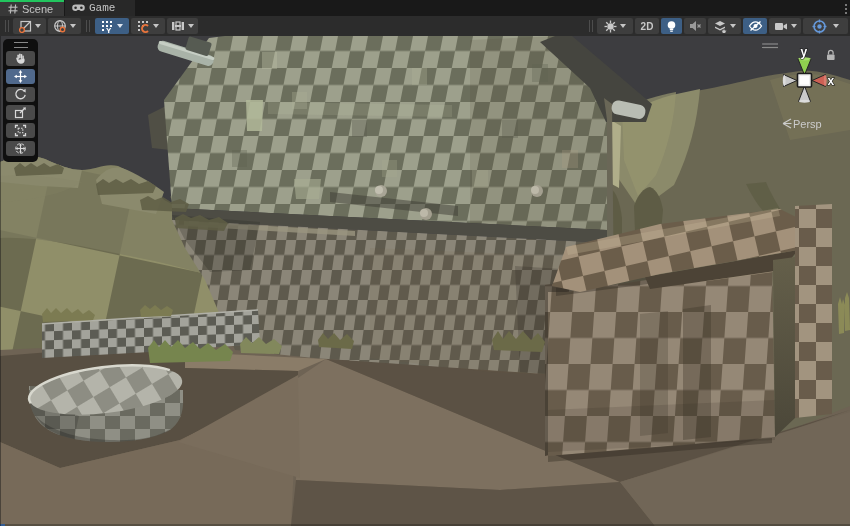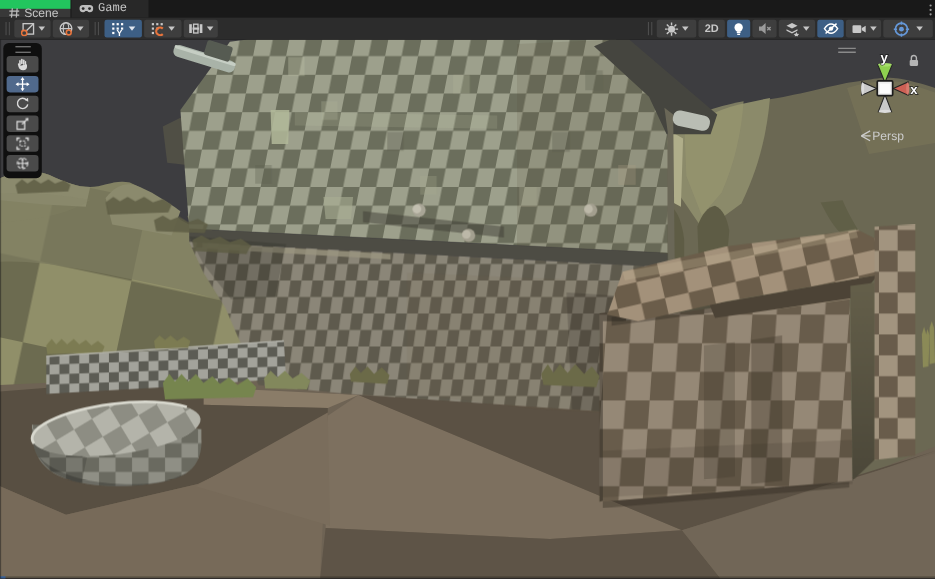--- a/index.html
+++ b/index.html
@@ -1,21 +1,21 @@
 <!DOCTYPE html>
 <html><head>
 <meta charset="utf-8">
 <style>
   html,body{margin:0;padding:0;background:#191919;width:850px;height:526px;overflow:hidden;
     font-family:"Liberation Sans",sans-serif;}
   #app{position:relative;width:850px;height:526px;}
   
   #tabbar{position:absolute;left:0;top:0;width:850px;height:16px;background:#191919;}
   .tab{position:absolute;top:0;height:16px;display:flex;align-items:center;color:#c4c4c4;font-size:11px;}
-  #tab-scene{left:0;width:64px;background:#383838;border-top:8px solid #22c55e;box-sizing:border-box;padding-left:8px;text-align:center;}
+  #tab-scene{left:0;width:64px;background:#383838;border-top:2px solid #22c55e;box-sizing:border-box;padding-left:8px;text-align:center;}
   #tab-game{left:65px;width:63px;background:#282828;padding-left:7px;font-family:Liberation Mono, monospace;}
   #kebab{position:absolute;right:3px;top:1px;color:#9a9a9a;font-size:11px;letter-spacing:0;}
   
   #toolbar{position:absolute;left:0;top:16px;width:850px;height:20px;background:#2c2c2c;}
   .tbtn{position:absolute;top:2px;height:16px;background:#3e3e3e;border-radius:2px;display:flex;align-items:center;justify-content:center;}
   .tbtn.blue{background:#3d5f85;}
   .sep{position:absolute;top:4px;width:1px;height:12px;background:#4d4d4d;}
   .arrow{width:0;height:0;border-left:3.5px solid transparent;border-right:3.5px solid transparent;border-top:4px solid #c6c6c6;margin-left:3px;}
   
   #tools{position:absolute;left:3px;top:39px;width:35px;background:#0f0f0f;border-radius:5px;padding-bottom:3px;}

